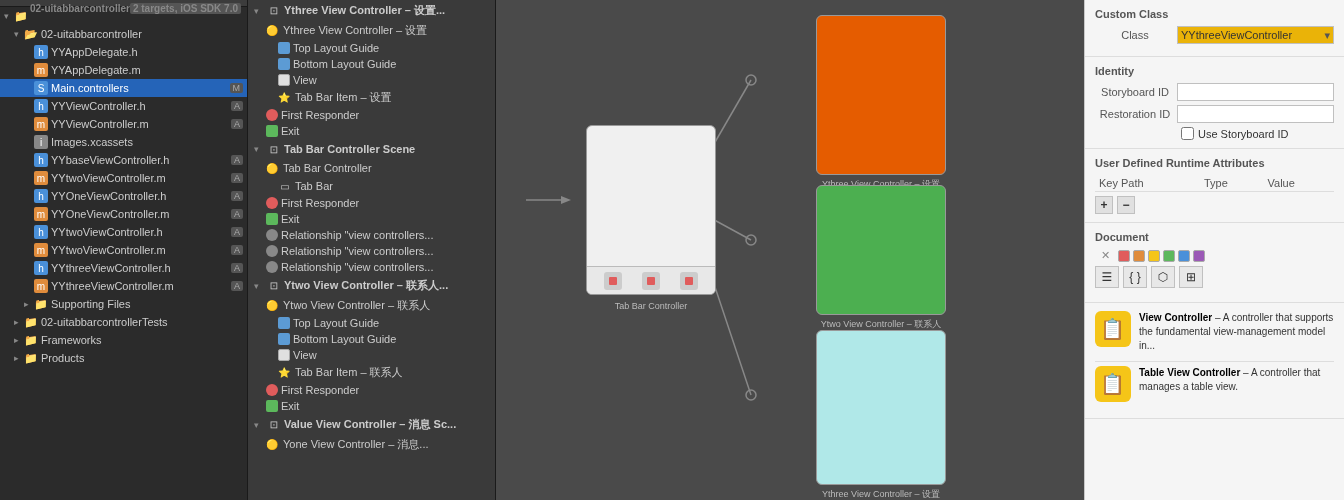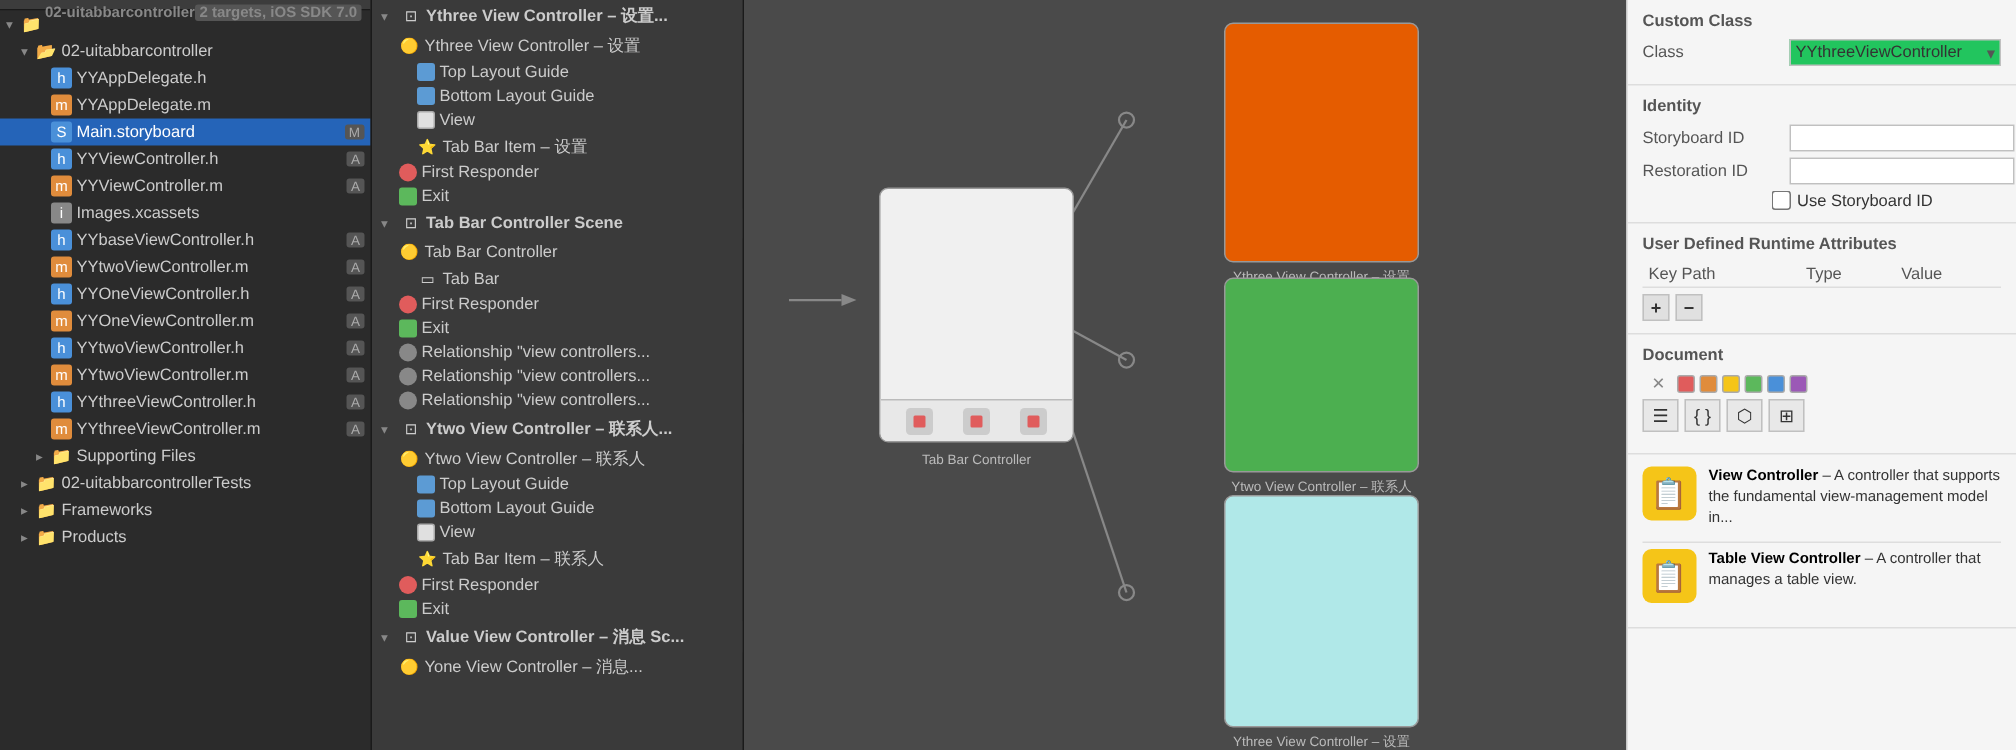--- a/index.html
+++ b/index.html
@@ -125,22 +125,22 @@
       margin-bottom: 6px;
     }
     .rp-row {
       display: flex;
       align-items: center;
       margin-bottom: 4px;
     }
     .rp-label {
       color: #555;
       min-width: 80px;
-      text-align: left;
-      margin-right: 18px;
+      text-align: center;
+      margin-right: 2px;
       font-size: 11px;
     }
     .rp-input {
       flex: 1;
       border: 1px solid #c0c0c0;
       background: #fff;
       height: 18px;
       font-size: 11px;
       padding: 0 3px;
     }
@@ -264,21 +264,21 @@
         <span class="label">YYAppDelegate.h</span>
       </div>
       <div class="tree-item indent2">
         <span style="width: 10px; display: inline-block; flex-shrink: 0; font-size: 9px; color: rgb(136, 136, 136);"> </span>
         <span class="icon icon-m">m</span>
         <span class="label">YYAppDelegate.m</span>
       </div>
       <div class="tree-item indent2 selected">
         <span style="width: 10px; display: inline-block; flex-shrink: 0; font-size: 9px; color: rgb(136, 136, 136);"> </span>
         <span class="icon icon-storyboard">S</span>
-        <span class="label">Main.storyboard</span>
+        <span class="label">Main.controllers</span>
         <span class="badge-M">M</span>
       </div>
       <div class="tree-item indent2">
         <span style="width: 10px; display: inline-block; flex-shrink: 0; font-size: 9px; color: rgb(136, 136, 136);"> </span>
         <span class="icon icon-h">h</span>
         <span class="label">YYViewController.h</span>
         <span class="badge-M">A</span>
       </div>
       <div class="tree-item indent2">
         <span style="width: 10px; display: inline-block; flex-shrink: 0; font-size: 9px; color: rgb(136, 136, 136);"> </span>
@@ -524,21 +524,21 @@
       </div>
     </div>
 </div>
 
 <div id="right-panel">
 
   <div class="rp-section">
     <div class="rp-section-title">Custom Class</div>
     <div class="rp-row">
       <span class="rp-label">Class</span>
-      <div style="flex:1; display:flex; align-items:center; border:1px solid #c0c0c0; background:#22c55e; height:18px;">
+      <div style="flex:1; display:flex; align-items:center; border:1px solid #c0c0c0; background:#eab308; height:18px;">
         <span style="flex:1; padding:0 3px; font-size:11px;">YYthreeViewController</span>
         <span style="padding:0 3px; color:#555;">▾</span>
       </div>
     </div>
   </div>
 
   <div class="rp-section">
     <div class="rp-section-title">Identity</div>
     <div class="rp-row">
       <span class="rp-label">Storyboard ID</span>

